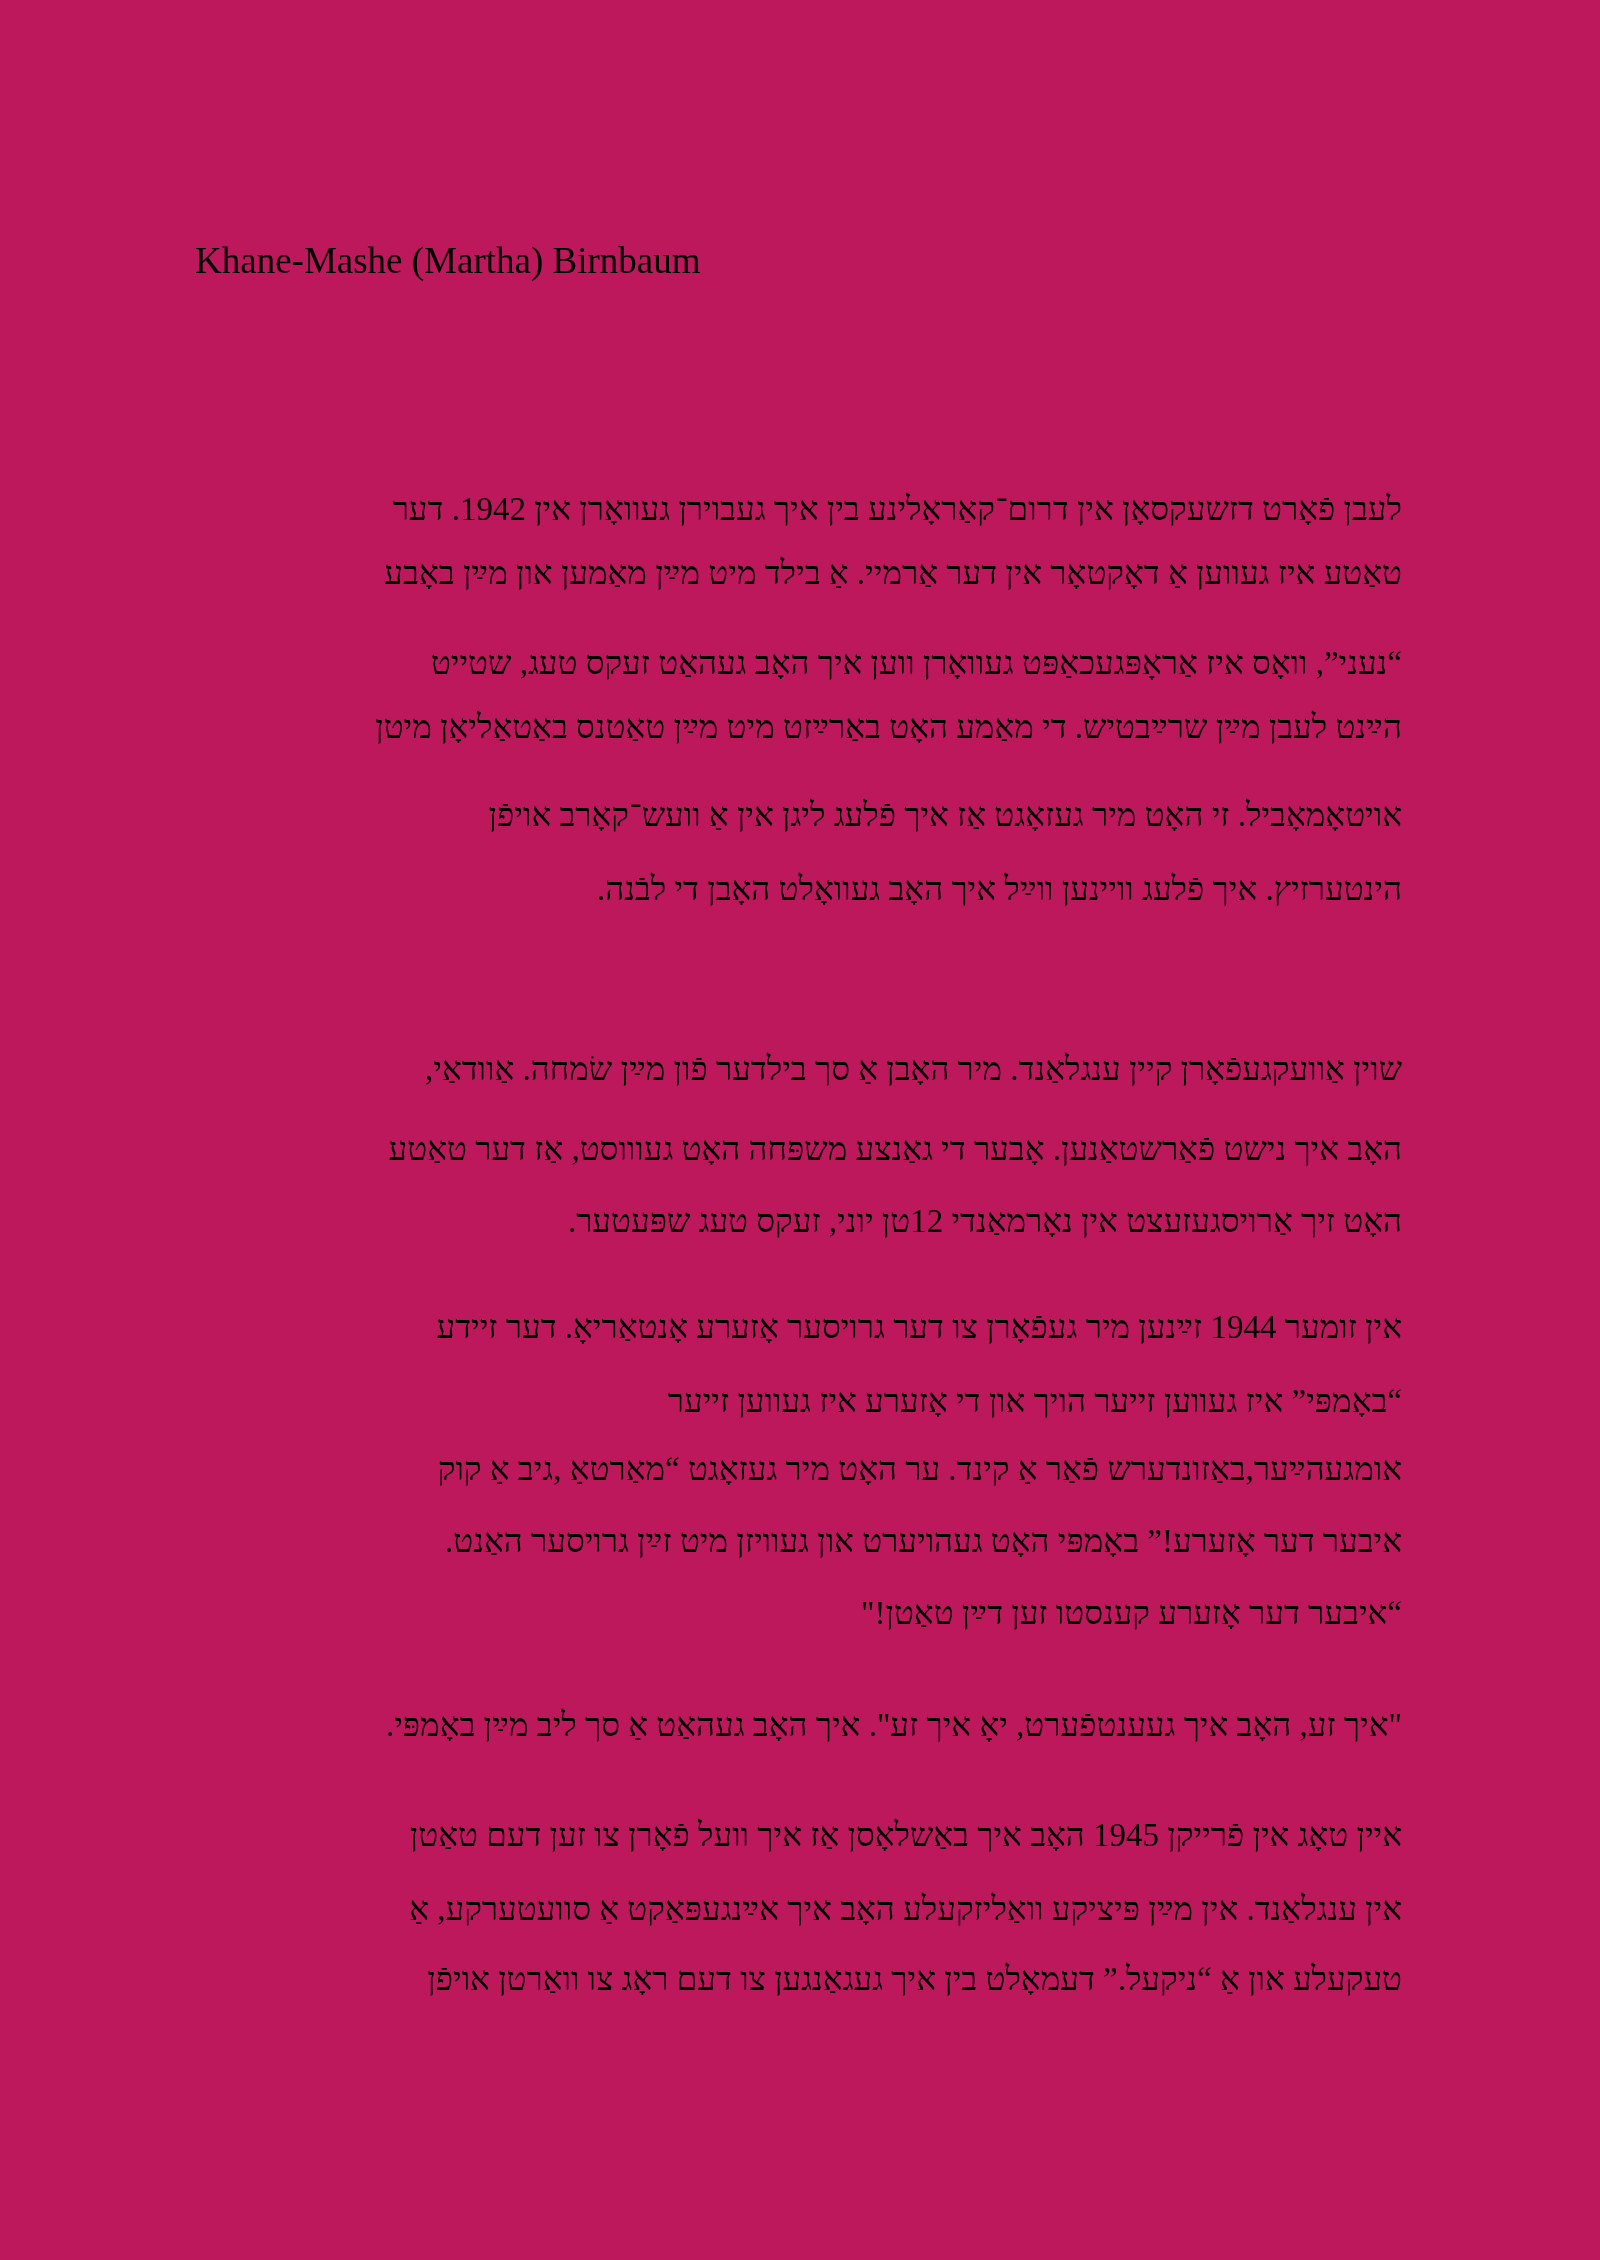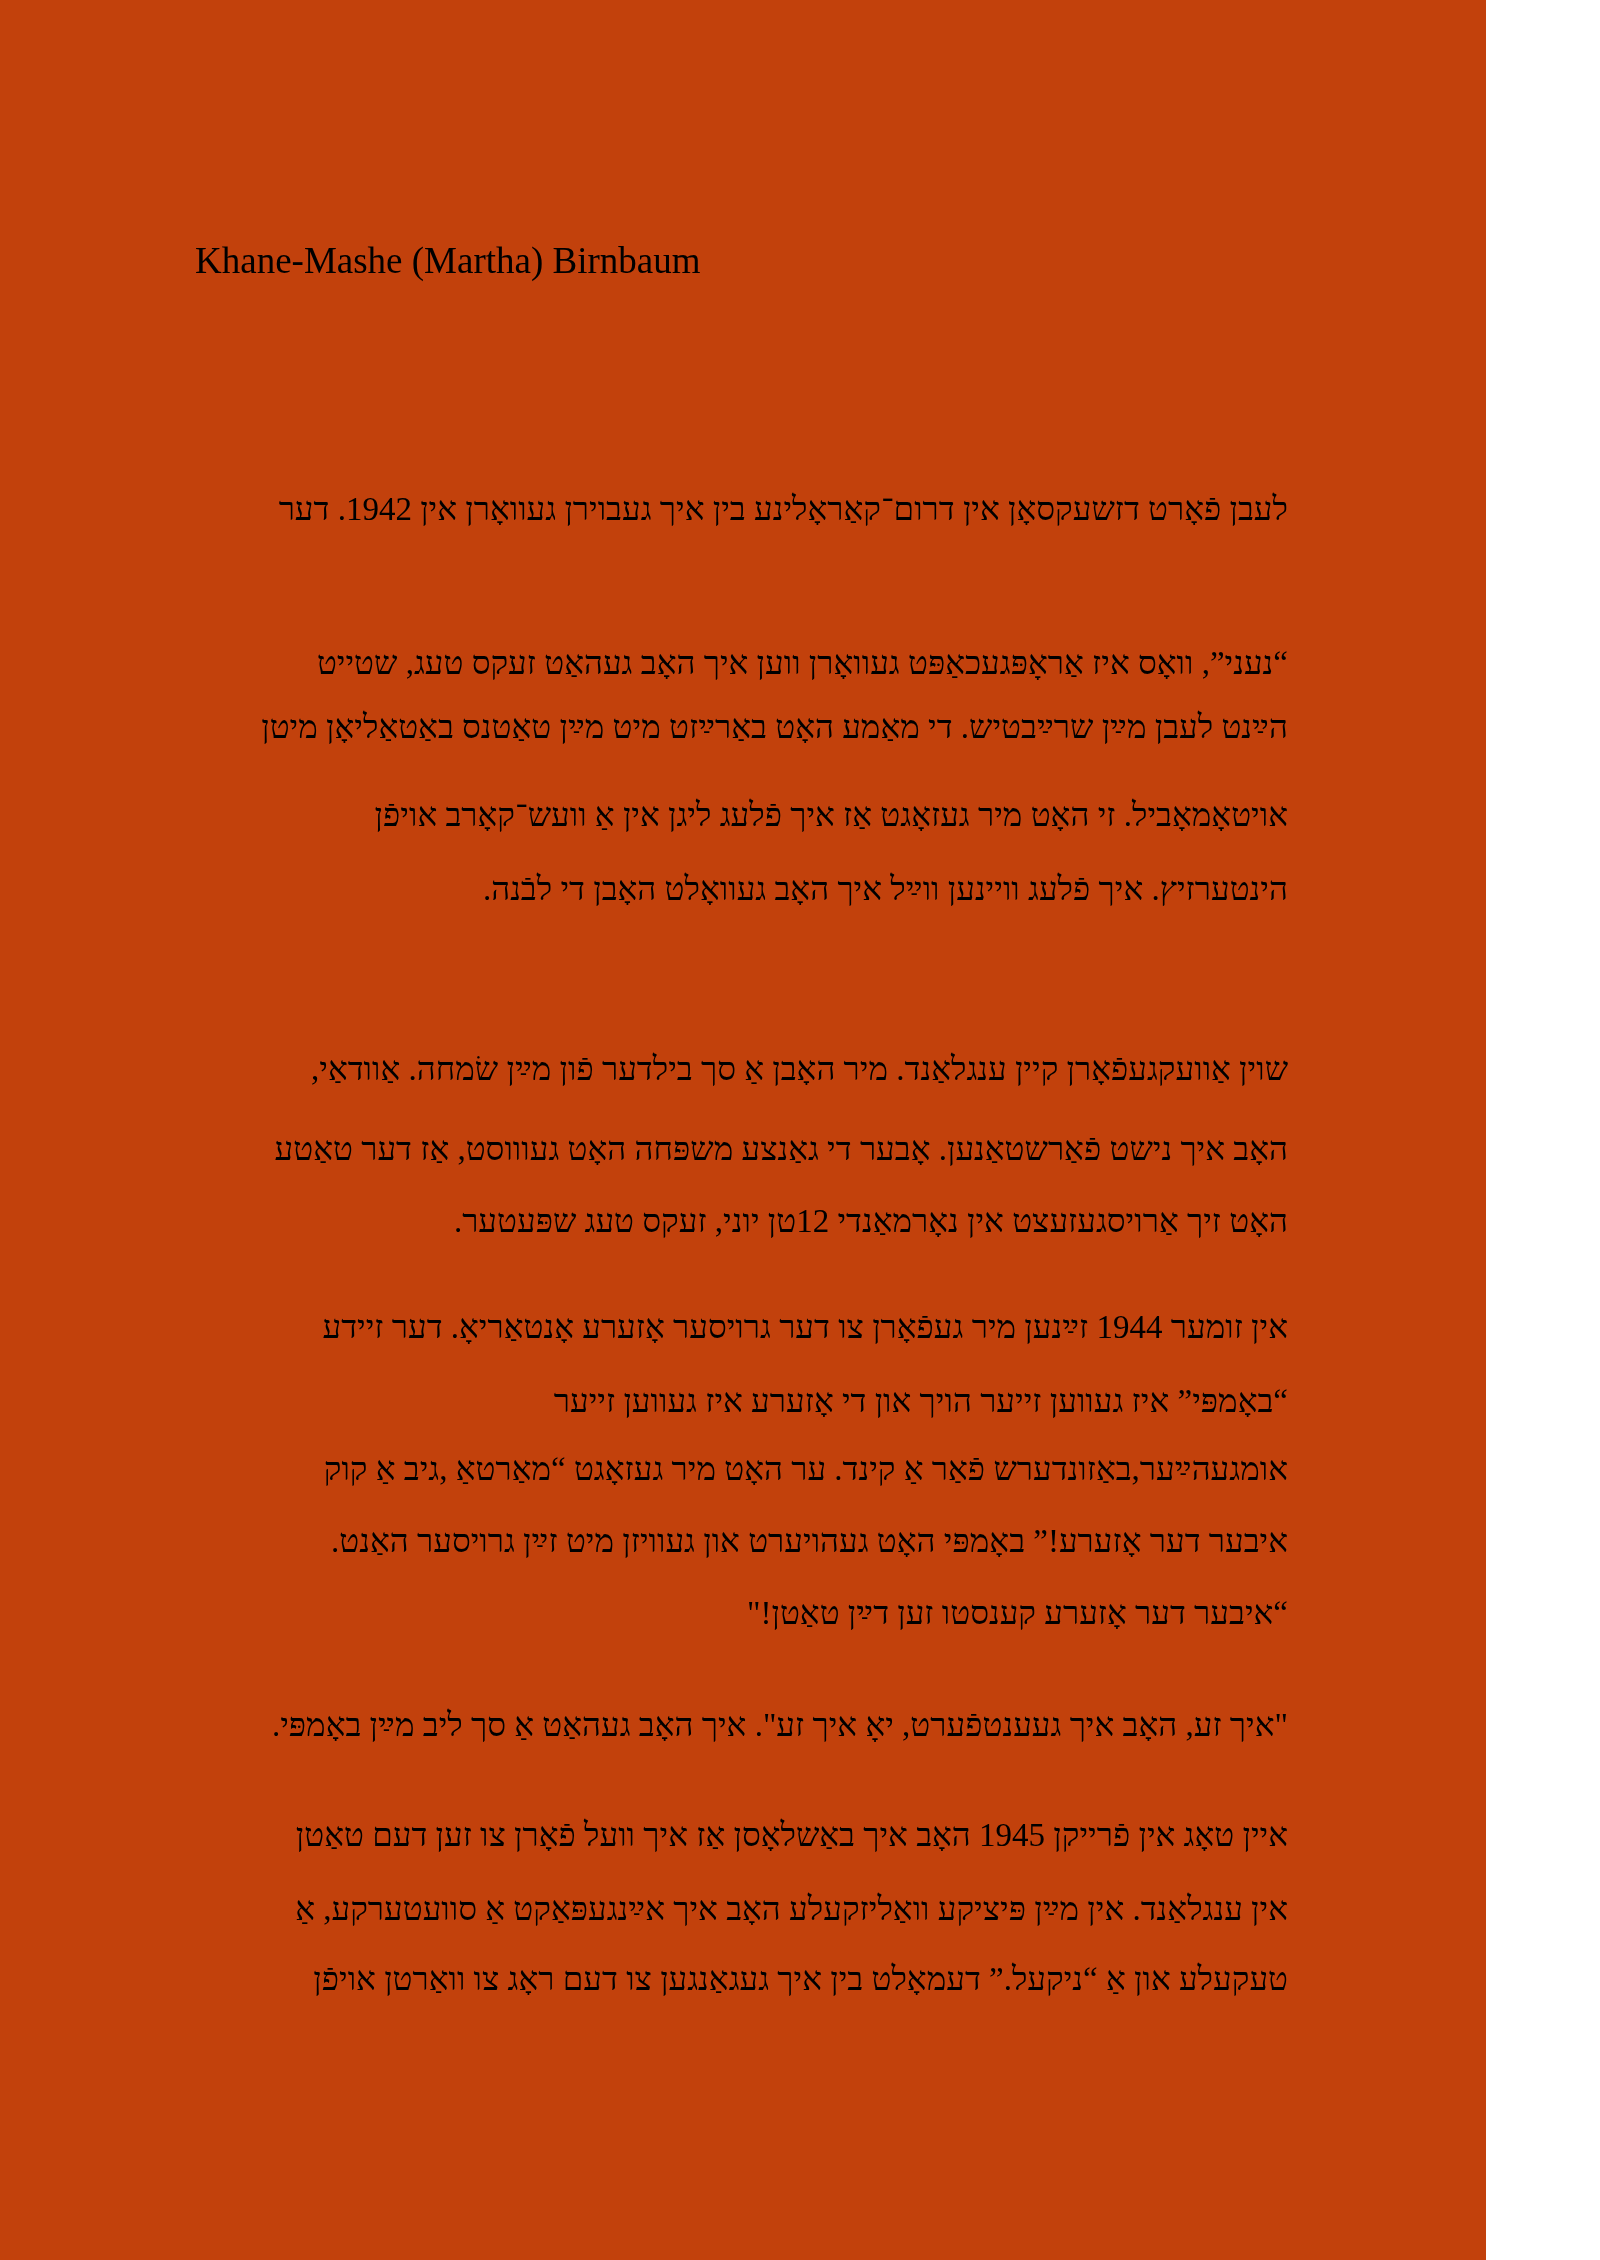--- a/index.html
+++ b/index.html
@@ -12,23 +12,23 @@
       height: 2260px;
       position: relative;
       overflow: hidden;
       color: #000000;
       font-family: "Liberation Serif", "DejaVu Serif", serif;
     }
     .page {
       position: absolute;
       left: 0;
       top: 0;
-      width: 1486px;
+      width: 1600px;
       height: 2260px;
-      background: #c2410c;
+      background: #be185d;
     }
     .author {
       position: absolute;
       left: 195px;
       top: 236px;
       font-size: 37px;
       line-height: 50px;
       white-space: nowrap;
       direction: ltr;
     }
@@ -57,20 +57,21 @@
   </style>
 </head>
 <body>
 
 <div class="page">
 
   <div class="author">Khane-Mashe (Martha) Birnbaum</div>
 
 
   <div class="line" style="top:484px;">לעבן פֿאָרט דזשעקסאָן אין דרום־קאַראָלינע בין איך געבוירן געוואָרן אין 1942. דער</div>
+  <div class="line" style="top:548px;">טאַטע איז געווען אַ דאָקטאָר אין דער אַרמיי.  אַ בילד מיט מײַן מאַמען און מײַן באָבע</div>
   <div class="line" style="top:702px;">הײַנט לעבן מײַן שרײַבטיש.  די מאַמע האָט באַרײַזט מיט מײַן טאַטנס באַטאַליאָן מיטן</div>
   <div class="line" style="top:638px;">“נעני”, וואָס איז אַראָפּגעכאַפּט געוואָרן ווען איך האָב געהאַט זעקס טעג, שטייט</div>
   <div class="line" style="top:790px;">אויטאָמאָביל. זי האָט מיר געזאָגט אַז איך פֿלעג ליגן אין אַ וועש־קאָרב אויפֿן</div>
   <div class="line" style="top:864px;">הינטערזיץ.  איך פֿלעג וויינען ווײַל איך האָב געוואָלט האָבן די לבֿנה.</div>
 
   <div class="line" style="top:1044px;">שוין אַוועקגעפֿאָרן קיין ענגלאַנד.  מיר האָבן אַ סך בילדער פֿון מײַן שׂמחה.  אַוודאַי,</div>
   <div class="line" style="top:1124px;">האָב איך נישט פֿאַרשטאַנען.  אָבער די גאַנצע משפּחה האָט געוווסט, אַז דער טאַטע</div>
   <div class="line" style="top:1196px;">האָט זיך אַרויסגעזעצט אין  נאָרמאַנדי 12טן יוני, זעקס טעג שפּעטער.</div>
 
   <div class="line" style="top:1302px;">אין זומער 1944 זײַנען מיר געפֿאָרן צו דער גרויסער אָזערע אָנטאַריאָ. דער זיידע</div>

